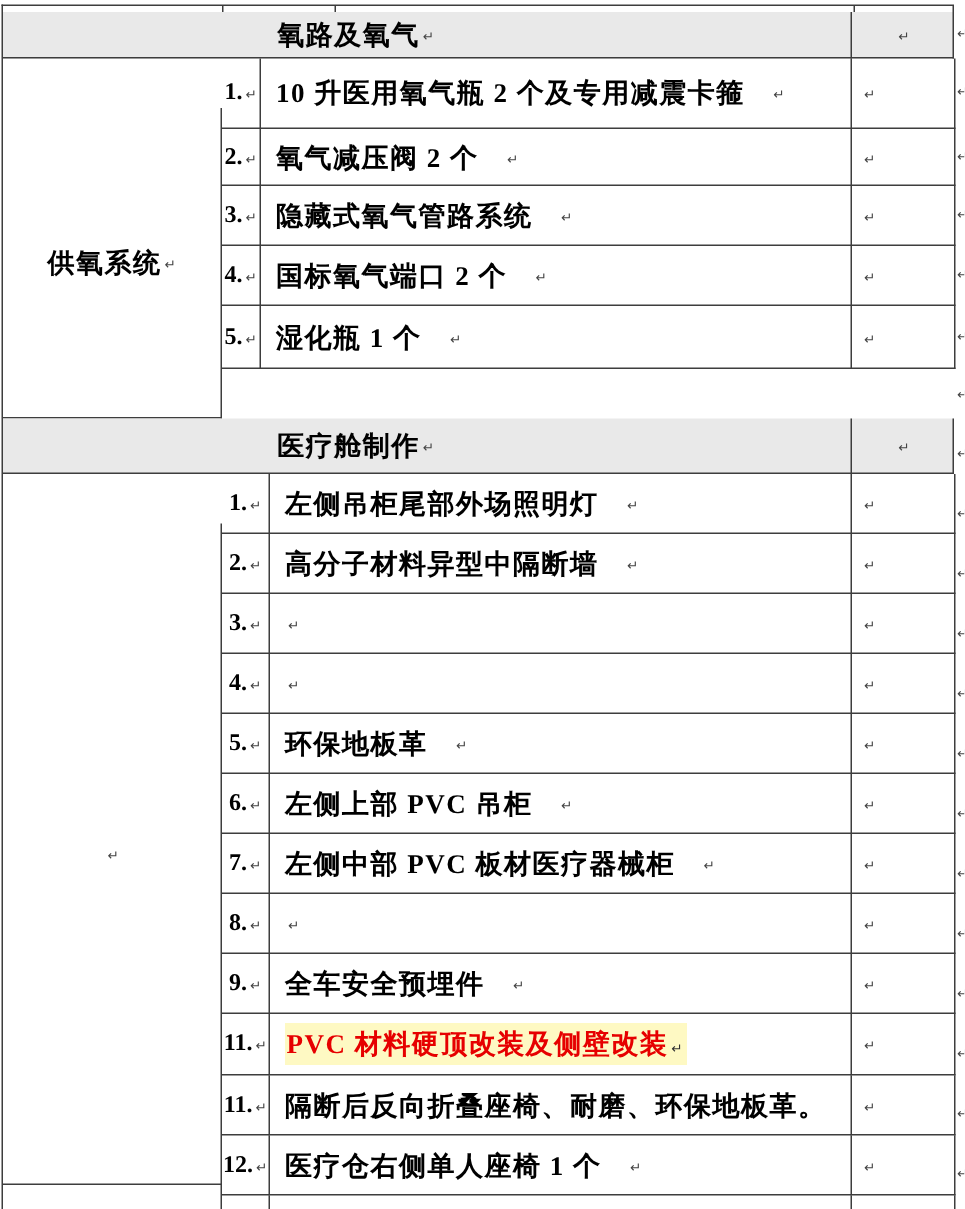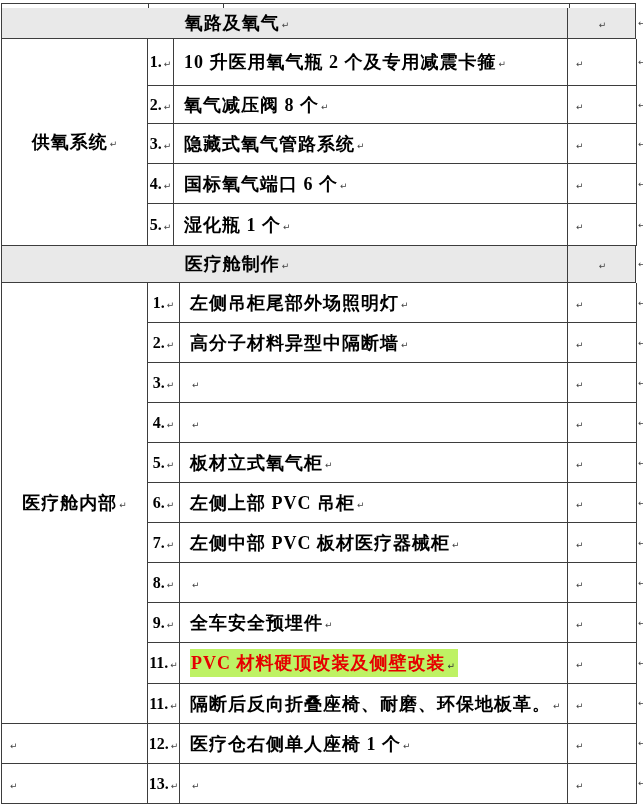--- a/index.html
+++ b/index.html
@@ -4,38 +4,38 @@
 <style>
   html,body{margin:0;padding:0;background:#fff;}
   .page{position:relative;width:643px;height:806px;overflow:hidden;background:#fff;
         font-family:"Liberation Serif","DejaVu Serif",serif;font-weight:bold;color:#000;}
   .table{position:absolute;top:3px;left:1px;width:635px;
          border-top:1px solid #3d3d3d;border-left:1px solid #3d3d3d;box-sizing:border-box;}
   .row{display:flex;align-items:stretch;box-sizing:border-box;}
   .cell{box-sizing:border-box;border-right:1px solid #3d3d3d;border-bottom:1px solid #3d3d3d;
         display:flex;align-items:center;overflow:hidden;white-space:nowrap;}
   .section{display:flex;align-items:stretch;}
-  .leftcol{width:146px;display:flex;flex-direction:column;}
+  .leftcol{width:146px;display:flex;flex-direction:column;margin-top:33px;}
   .leftcol .cell{width:146px;}
   .rows{width:489px;display:flex;flex-direction:column;}
   .catcell{justify-content:center;font-size:18px;letter-spacing:1px;}
   .catsmall{justify-content:flex-start;padding-left:6px;}
   .gheader{width:567px;justify-content:center;padding-right:95px;font-size:18px;
            letter-spacing:1px;background:#e9e9e9;}
   .gempty{width:68px;justify-content:center;background:#e9e9e9;}
   .num{justify-content:center;font-size:16px;}
   .s1 .num{width:26px;}
   .s1 .text{width:394px;}
   .s2 .num{width:32px;}
   .s2 .text{width:388px;}
-  .text{padding-left:10px;font-size:18px;letter-spacing:1px;}
+  .text{padding-left:10px;font-size:18px;letter-spacing:1px;gap:17px;}
   .empty{width:69px;padding-left:6px;}
   .pm{font-size:9px;letter-spacing:0;color:#444;margin-left:2px;font-weight:normal;
       font-family:"DejaVu Sans",sans-serif;transform:translateY(2px);}
-  .hl{background:#bef264;color:#e60000;padding:2px 3px 2px 1px;}
+  .hl{background:#fef9c3;color:#e60000;padding:2px 3px 2px 1px;}
   .hl .pm{color:#333;}
   .pt{height:4px;}
   .pt .cell{border-bottom:none;}
   .outmark{position:absolute;left:638px;font-size:9px;color:#444;font-weight:normal;
            font-family:"DejaVu Sans",sans-serif;}
 </style>
 </head>
 <body>
 
 <div class="page">
@@ -78,21 +78,21 @@
           <div class="cell empty">
               <span class="pm">↵</span>
             </div>
         </div>
         <div class="row" style="height:38px">
           <div class="cell num">
               <span>2.</span>
               <span class="pm">↵</span>
             </div>
           <div class="cell text">
-              <span>氧气减压阀 8 个</span>
+              <span>氧气减压阀 2 个</span>
               <span class="pm">↵</span>
             </div>
           <div class="cell empty">
               <span class="pm">↵</span>
             </div>
         </div>
         <div class="row" style="height:40px">
           <div class="cell num">
               <span>3.</span>
               <span class="pm">↵</span>
@@ -104,21 +104,21 @@
           <div class="cell empty">
               <span class="pm">↵</span>
             </div>
         </div>
         <div class="row" style="height:40px">
           <div class="cell num">
               <span>4.</span>
               <span class="pm">↵</span>
             </div>
           <div class="cell text">
-              <span>国标氧气端口 6 个</span>
+              <span>国标氧气端口 2 个</span>
               <span class="pm">↵</span>
             </div>
           <div class="cell empty">
               <span class="pm">↵</span>
             </div>
         </div>
         <div class="row" style="height:42px">
           <div class="cell num">
               <span>5.</span>
               <span class="pm">↵</span>
@@ -140,21 +140,20 @@
           <span class="pm">↵</span>
       </div>
       <div class="cell gempty">
         <span class="pm">↵</span>
       </div>
     </div>
 
     <div class="section s2">
       <div class="leftcol">
         <div class="cell catcell" style="height:441px">
-          <span>医疗舱内部</span>
             <span class="pm">↵</span>
         </div>
         <div class="cell catsmall" style="height:40px">
             <span class="pm">↵</span>
           </div>
         <div class="cell catsmall" style="height:40px">
             <span class="pm">↵</span>
           </div>
       </div>
       <div class="rows">
@@ -207,21 +206,21 @@
           <div class="cell empty">
               <span class="pm">↵</span>
             </div>
         </div>
         <div class="row" style="height:40px">
           <div class="cell num">
               <span>5.</span>
               <span class="pm">↵</span>
             </div>
           <div class="cell text">
-              <span>板材立式氧气柜</span>
+              <span>环保地板革</span>
               <span class="pm">↵</span>
             </div>
           <div class="cell empty">
               <span class="pm">↵</span>
             </div>
         </div>
         <div class="row" style="height:40px">
           <div class="cell num">
               <span>6.</span>
               <span class="pm">↵</span>

